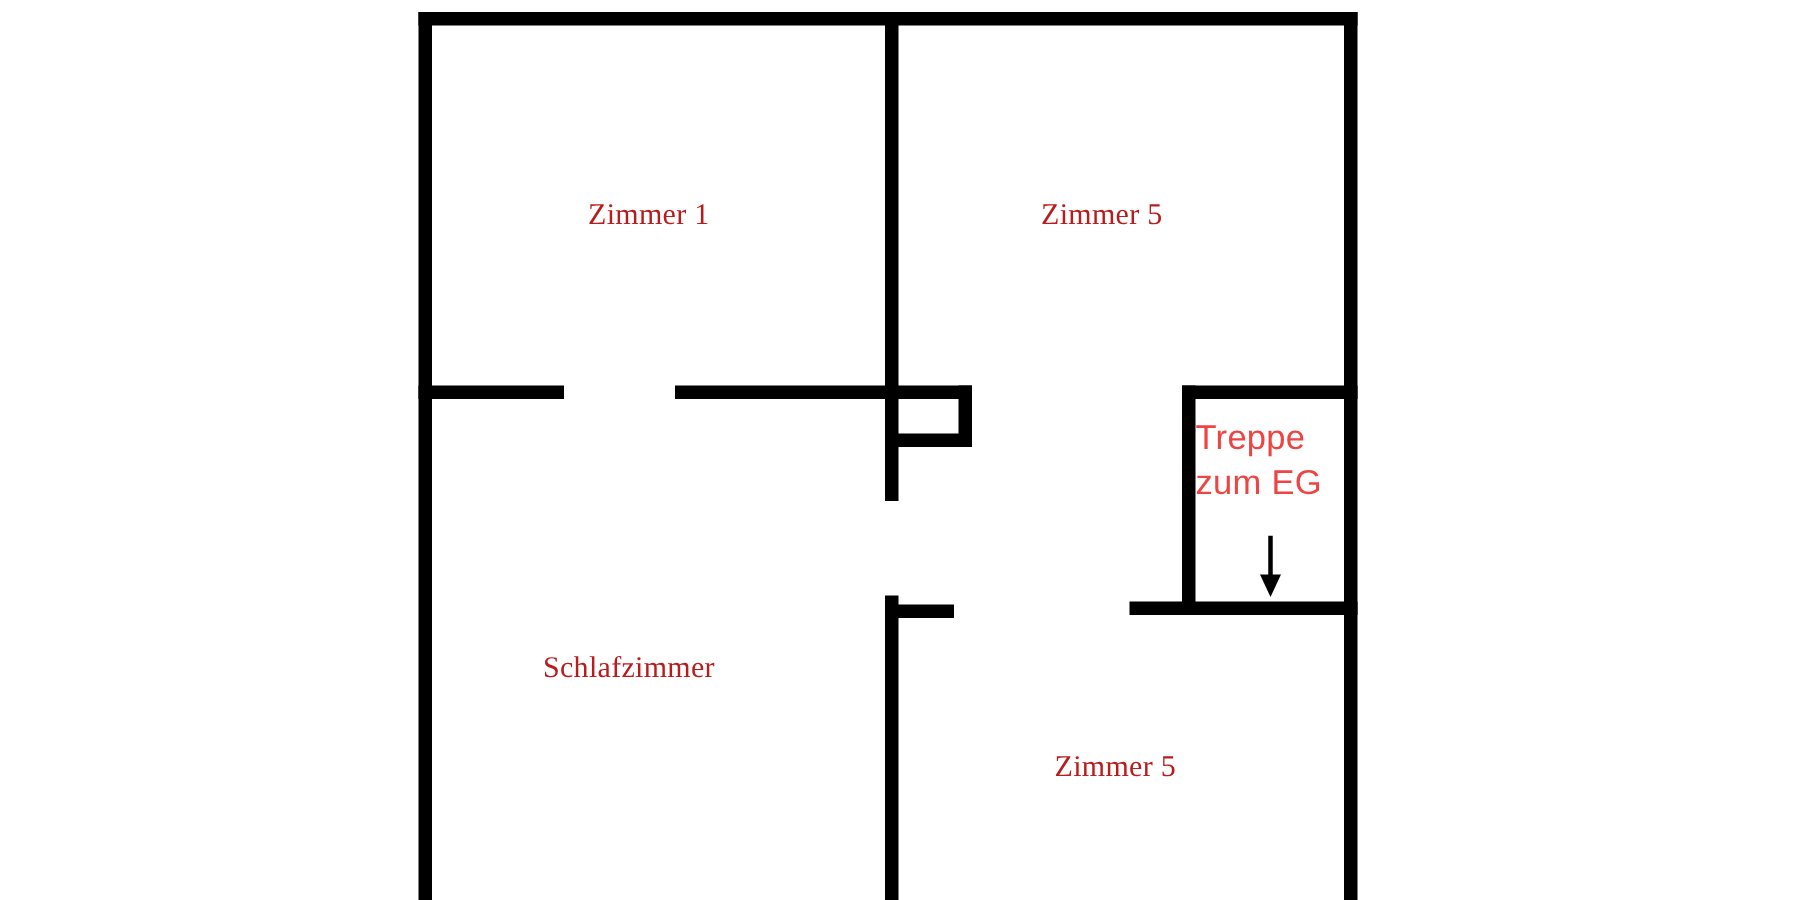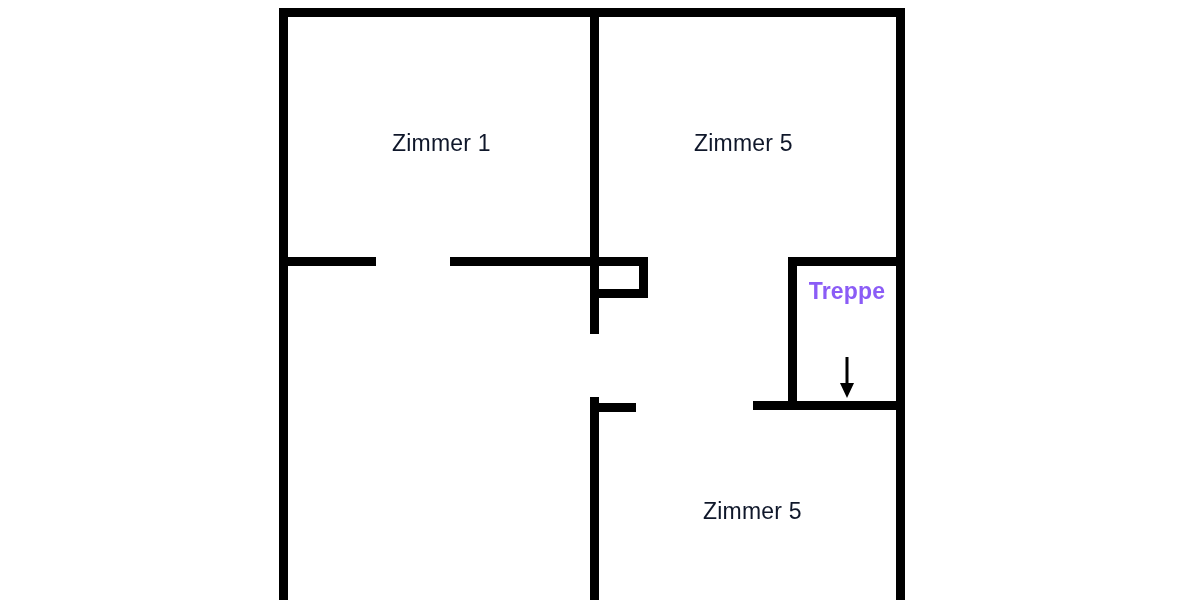--- a/index.html
+++ b/index.html
@@ -17,35 +17,35 @@
     height: 600px;
     background: #ffffff;
     overflow: hidden;
   }
   .wall {
     position: absolute;
     background: #000000;
   }
   .room-label {
     position: absolute;
-    color: #0f172a;
-    font-size: 23px;
+    color: #b91c1c;
+    font-size: 20px;
     line-height: 28px;
     white-space: nowrap;
     font-weight: 400;
     letter-spacing: 0.2px;
+    font-family: Liberation Serif, serif;
   }
   .stair-label {
     position: absolute;
-    color: #8b5cf6;
+    color: #ef4444;
     font-size: 23px;
     line-height: 30px;
-    text-align: center;
     white-space: nowrap;
-    font-weight: 700;
+    font-weight: 400;
     letter-spacing: 0.2px;
   }
   .stair-arrow {
     position: absolute;
   }
 </style>
 </head>
 <body>
 
 <div id="floorplan-canvas">
@@ -78,18 +78,20 @@
     <svg width="22" height="42" viewBox="0 0 22 42" xmlns="http://www.w3.org/2000/svg">
       <line x1="11" y1="0" x2="11" y2="30" stroke="#000000" stroke-width="3"></line>
       <polygon points="11,41 4,26 18,26" fill="#000000"></polygon>
     </svg>
   </div>
 
   <div class="room-label" style="left:392px; top:129px;">Zimmer 1</div>
 
   <div class="room-label" style="left:694px; top:129px;">Zimmer 5</div>
 
+  <div class="room-label" style="left:362px; top:431px;">Schlafzimmer</div>
 
   <div class="room-label" style="left:703px; top:497px;">Zimmer 5</div>
 
   <div class="stair-label" style="left:797px; top:276px; width:100px;">Treppe</div>
+  <div class="stair-label" style="left:797px; top:306px; width:100px;">zum EG</div>
 
 </div>
 
 </body></html>

